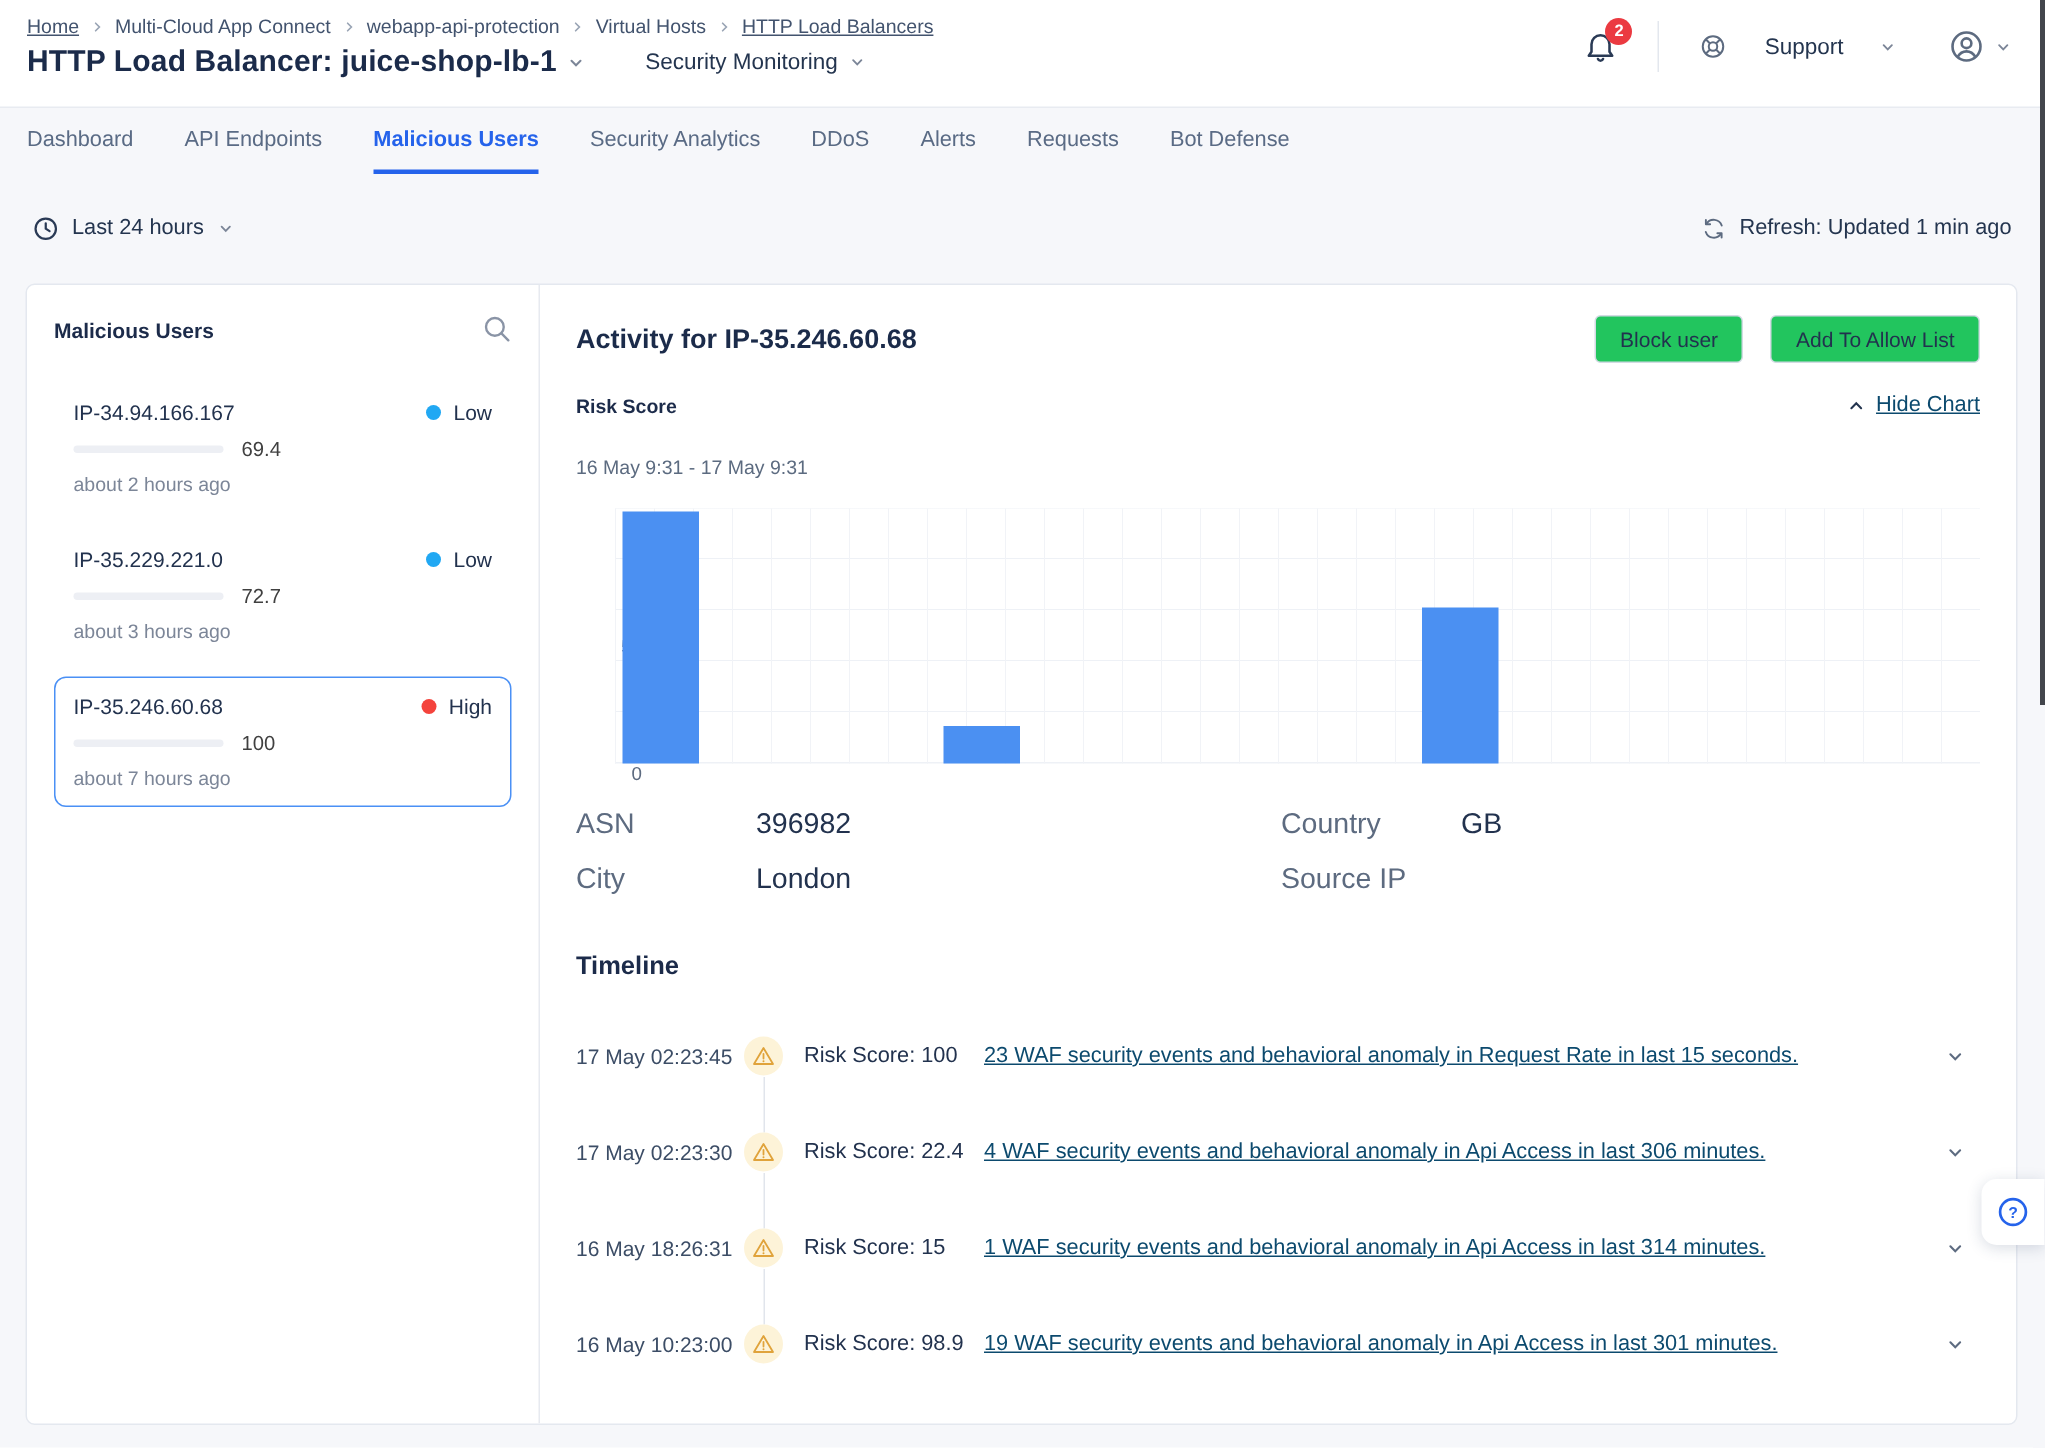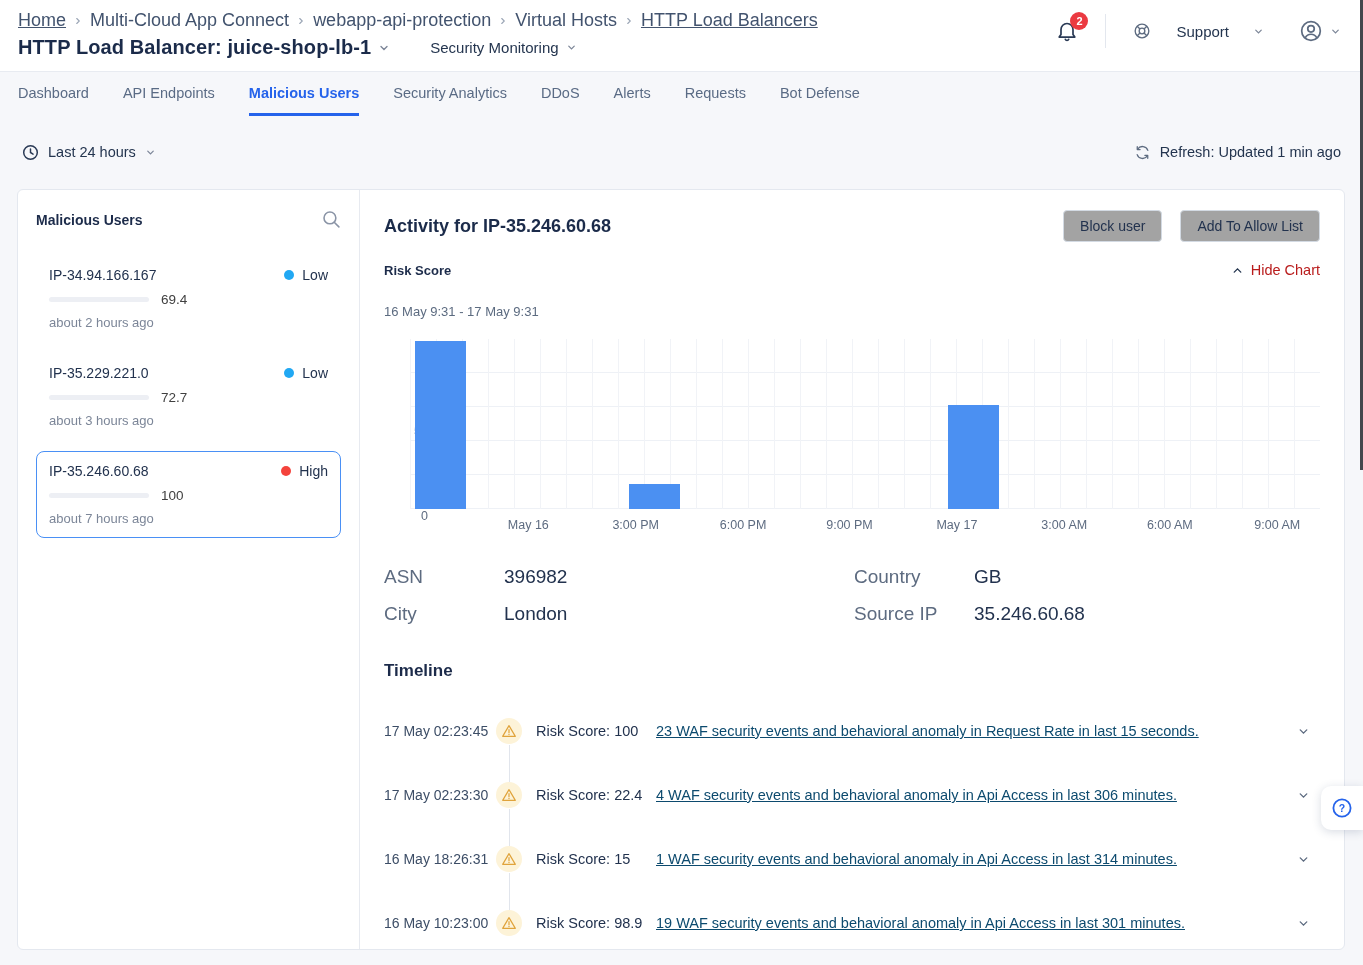--- a/index.html
+++ b/index.html
@@ -5,21 +5,21 @@
   * { margin:0; padding:0; box-sizing:border-box; }
   html,body { width:1363px; height:965px; overflow:hidden; }
   body {
     font-family:"Liberation Sans","DejaVu Sans",sans-serif;
     background:#f6f7fa; color:#22324e; position:relative;
   }
   svg { display:block; }
 
   
   .app-header { height:72px; background:#fff; border-bottom:1px solid #e8ebf1; padding:0 18px; position:relative; }
-  .breadcrumb { padding-top:10px; display:flex; align-items:center; gap:7px; font-size:18px; color:#42536e; }
+  .breadcrumb { padding-top:10px; display:flex; align-items:center; gap:7px; font-size:13px; color:#42536e; }
   .crumb { cursor:pointer; }
   .crumb.first, .crumb.last { text-decoration:underline; }
   .crumb-sep { color:#9aa5b5; display:flex; }
   .title-row { margin-top:5px; display:flex; align-items:center; }
   .page-title { font-size:20px; font-weight:700; color:#1b2b4a; letter-spacing:.1px; }
   .title-caret { margin-left:7px; color:#7c8698; }
   .context-select { margin-left:40px; font-size:15px; color:#24354f; display:flex; align-items:center; gap:7px; cursor:pointer; }
   .header-right { position:absolute; right:22px; top:14px; display:flex; align-items:center; }
   .bell-wrap { position:relative; margin-right:26px; cursor:pointer; color:#2a3a55; }
   .badge { position:absolute; top:-7px; right:-9px; min-width:18px; height:18px; border-radius:9px; background:#eb3a41; color:#fff; font-size:11px; font-weight:700; display:flex; align-items:center; justify-content:center; padding:0 4px; }
@@ -56,24 +56,24 @@
   .ui-track { width:100px; height:5px; border-radius:3px; background:#edeff4; overflow:hidden; }
   .ui-fill { height:100%; border-radius:3px; background:#4a86e8; }
   .ui-score { font-size:13.5px; color:#404040; }
   .ui-ago { margin-top:8px; font-size:13px; color:#7c8698; }
 
   
   .main { flex:1; padding:20px 24px; position:relative; }
   .main-head { display:flex; align-items:center; justify-content:space-between; }
   .activity-title { font-size:18px; font-weight:700; color:#1b2b4a; }
   .btn-group { display:flex; gap:18px; }
-  .btn { height:32px; padding:0 16px; background:#a3a3a3; border:1px solid #d3dae3; border-radius:4px; font-size:14px; color:#22324e; font-family:inherit; cursor:pointer; }
+  .btn { height:32px; padding:0 16px; background:#22c55e; border:1px solid #d3dae3; border-radius:4px; font-size:14px; color:#22324e; font-family:inherit; cursor:pointer; }
   .risk-row { margin-top:20px; display:flex; align-items:center; justify-content:space-between; }
   .risk-label { font-size:13px; font-weight:700; color:#1c2b4a; }
-  .hide-chart { display:flex; align-items:center; gap:7px; font-size:14.5px; color:#b91c1c; cursor:pointer; }
+  .hide-chart { display:flex; align-items:center; gap:7px; font-size:14.5px; color:#0c4a6e; cursor:pointer;text-decoration:underline; }
   .range-label { margin-top:26px; font-size:13px; color:#5c6b80; }
 
   
   .chart { margin-top:20px; position:relative; padding-left:26px; }
   .plot { position:relative; height:170px;
     background:
       repeating-linear-gradient(to right, #f1f3f7 0 1px, transparent 1px 26px),
       repeating-linear-gradient(to top,  #eef1f6 0 1px, transparent 1px 34px);
   }
   .bar { position:absolute; bottom:0; background:#4b90f2; }
@@ -312,41 +312,30 @@
     <div class="range-label">16 May 9:31 - 17 May 9:31</div>
 
     <div class="chart">
       <div class="plot">
           <span class="ytick" style="bottom: calc(0% - 7px);">0</span>
           <span class="ytick" style="bottom: calc(50% - 7px);">50</span>
           <div class="bar" style="left: 0.6%; width: 5.6%; height: 98.9%; background: rgb(75, 144, 242);"></div>
           <div class="bar" style="left: 24.1%; width: 5.6%; height: 15%; background: rgb(75, 144, 242);"></div>
           <div class="bar" style="left: 59.1%; width: 5.6%; height: 61.2%; background: rgb(75, 144, 242);"></div>
         </div>
-      <div class="xaxis">
-          <span class="xtick" style="left: 13%;">May 16</span>
-          <span class="xtick" style="left: 24.8%;">3:00 PM</span>
-          <span class="xtick" style="left: 36.6%;">6:00 PM</span>
-          <span class="xtick" style="left: 48.3%;">9:00 PM</span>
-          <span class="xtick" style="left: 60.1%;">May 17</span>
-          <span class="xtick" style="left: 71.9%;">3:00 AM</span>
-          <span class="xtick" style="left: 83.5%;">6:00 AM</span>
-          <span class="xtick" style="left: 95.3%;">9:00 AM</span>
-        </div>
     </div>
 
     <div class="meta">
       <span class="meta-label">ASN</span>
       <span class="meta-value">396982</span>
       <span class="meta-label">Country</span>
       <span class="meta-value">GB</span>
       <span class="meta-label">City</span>
       <span class="meta-value">London</span>
       <span class="meta-label">Source IP</span>
-      <span class="meta-value">35.246.60.68</span>
     </div>
 
     <h3 class="timeline-title">Timeline</h3>
     <div class="timeline">
         <div class="tl-row">
           <span class="tl-time">17 May 02:23:45</span>
           <span class="tl-icon">
             <svg width="16" height="16" viewBox="0 0 24 24">
               <path d="M12 4 L21.5 20 H2.5 Z" fill="none" stroke="#e0a33b" stroke-width="1.8" stroke-linejoin="round"></path>
               <path d="M12 10v4.5" stroke="#e0a33b" stroke-width="1.8" stroke-linecap="round"></path>

